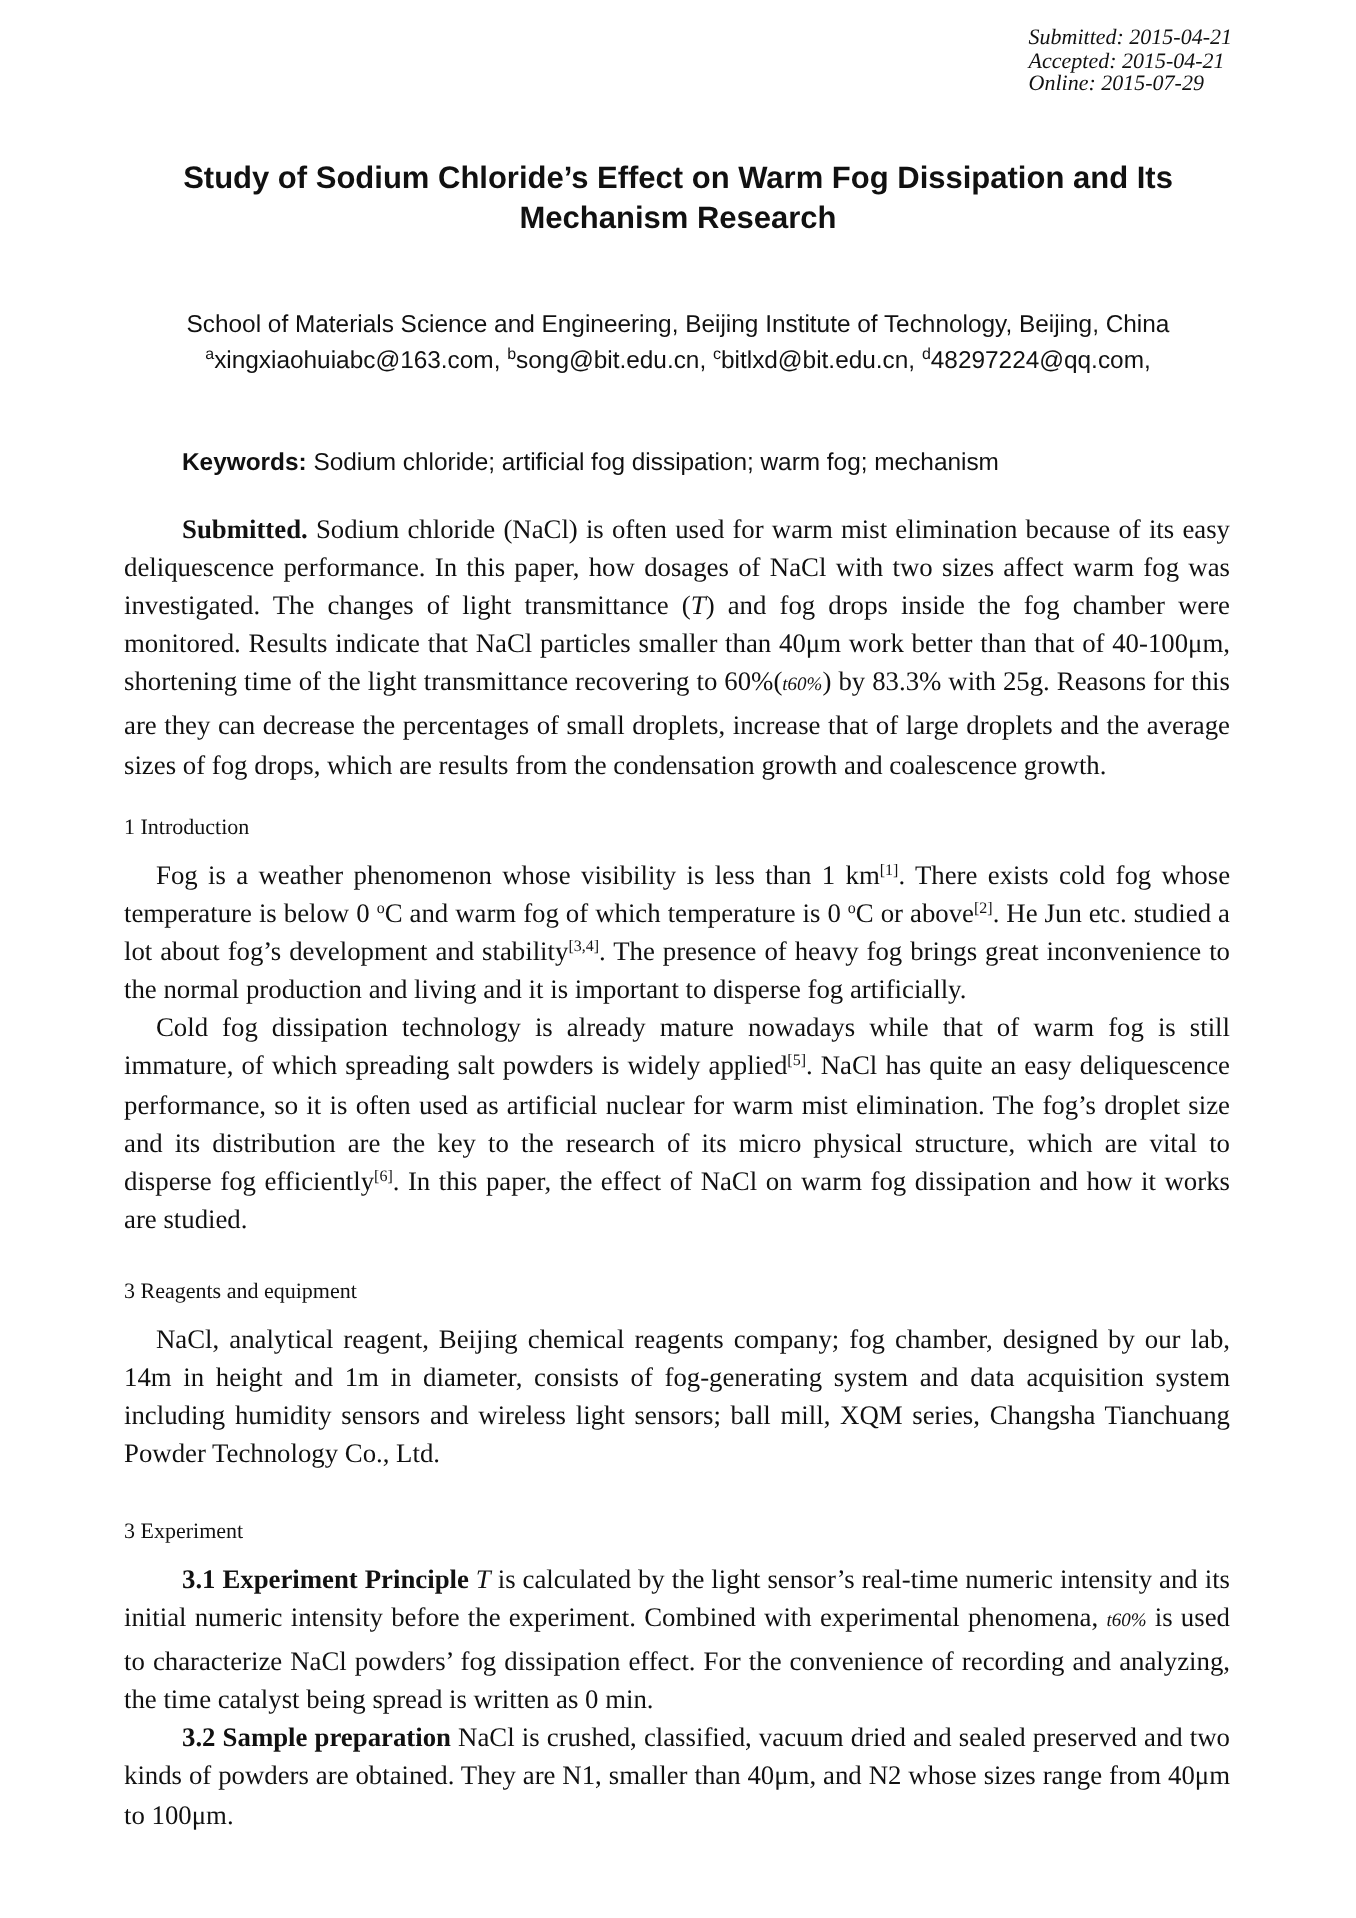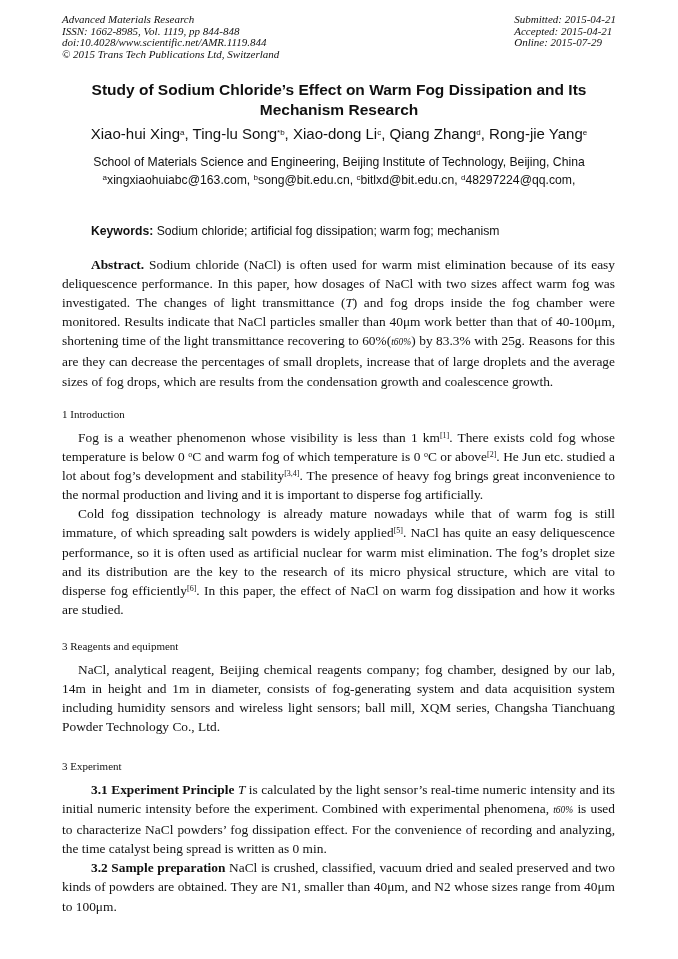--- a/index.html
+++ b/index.html
@@ -21,63 +21,50 @@
   sup { font-size: 8px; line-height: 0; vertical-align: 0.55em; }
   sub.it, .it { font-style: italic; }
   .small-it { font-style: italic; font-size: 9.5px; }
   b { font-weight: bold; padding-left: 29px; }
 </style>
 </head>
 <body>
 
 <div class="page">
 
-  <div class="hdr-left">
-    <div>Advanced Materials Research</div>
-    <div>ISSN: 1662-8985, Vol. 1119, pp 844-848</div>
-    <div>doi:10.4028/www.scientific.net/AMR.1119.844</div>
-    <div>© 2015 Trans Tech Publications Ltd, Switzerland</div>
-  </div>
 
   <div class="hdr-right">
     <div>Submitted: 2015-04-21</div>
     <div>Accepted: 2015-04-21</div>
     <div>Online: 2015-07-29</div>
   </div>
 
   <div class="title">
     <div>Study of Sodium Chloride’s Effect on Warm Fog Dissipation and Its</div>
     <div>Mechanism Research</div>
   </div>
 
-  <div class="authors">
-    <span>Xiao-hui Xing</span><sup>a</sup>,
-    <span>Ting-lu Song</span><sup>*b</sup>,
-    <span>Xiao-dong Li</span><sup>c</sup>,
-    <span>Qiang Zhang</span><sup>d</sup>,
-    <span>Rong-jie Yang</span><sup>e</sup>
-  </div>
 
   <div class="affil">
     <div>School of Materials Science and Engineering, Beijing Institute of Technology, Beijing, China</div>
     <div>
       <sup>a</sup><span>xingxiaohuiabc@163.com</span>,
       <sup>b</sup><span>song@bit.edu.cn</span>,
       <sup>c</sup><span>bitlxd@bit.edu.cn</span>,
       <sup>d</sup><span>48297224@qq.com</span>,
     </div>
   </div>
 
   <div class="keywords">
     <b>Keywords:</b>
     <span>Sodium chloride; artificial fog dissipation; warm fog; mechanism</span>
   </div>
 
   <div class="block serif abstract">
-    <p><b>Abstract.</b>
+    <p><b>Submitted.</b>
       <span>Sodium chloride (NaCl) is often used for warm mist elimination because of its easy deliquescence performance. In this paper, how dosages of NaCl with two sizes affect warm fog was investigated. The changes of light transmittance (</span><span class="it">T</span><span>) and fog drops inside the fog chamber were monitored. Results indicate that NaCl particles smaller than 40μm work better than that of 40-100μm, shortening time of the light transmittance recovering to 60%(</span><span class="small-it">t60%</span><span>) by 83.3% with 25g. Reasons for this are they can decrease the percentages of small droplets, increase that of large droplets and the average sizes of fog drops, which are results from the condensation growth and coalescence growth.</span>
     </p>
   </div>
 
   <div class="sec" style="top:406px;">1 Introduction</div>
 
   <div class="block serif" style="top:428px;">
     <p class="indent"><span>Fog is a weather phenomenon whose visibility is less than 1 km</span><sup>[1]</sup><span>. There exists cold fog whose temperature is below 0 </span><sup>o</sup><span>C and warm fog of which temperature is 0 </span><sup>o</sup><span>C or above</span><sup>[2]</sup><span>. He Jun etc. studied a lot about fog’s development and stability</span><sup>[3,4]</sup><span>. The presence of heavy fog brings great inconvenience to the normal production and living and it is important to disperse fog artificially.</span></p>
     <p class="indent"><span>Cold fog dissipation technology is already mature nowadays while that of warm fog is still immature, of which spreading salt powders is widely applied</span><sup>[5]</sup><span>. NaCl has quite an easy deliquescence performance, so it is often used as artificial nuclear for warm mist elimination. The fog’s droplet size and its distribution are the key to the research of its micro physical structure, which are vital to disperse fog efficiently</span><sup>[6]</sup><span>. In this paper, the effect of NaCl on warm fog dissipation and how it works are studied.</span></p>
   </div>

